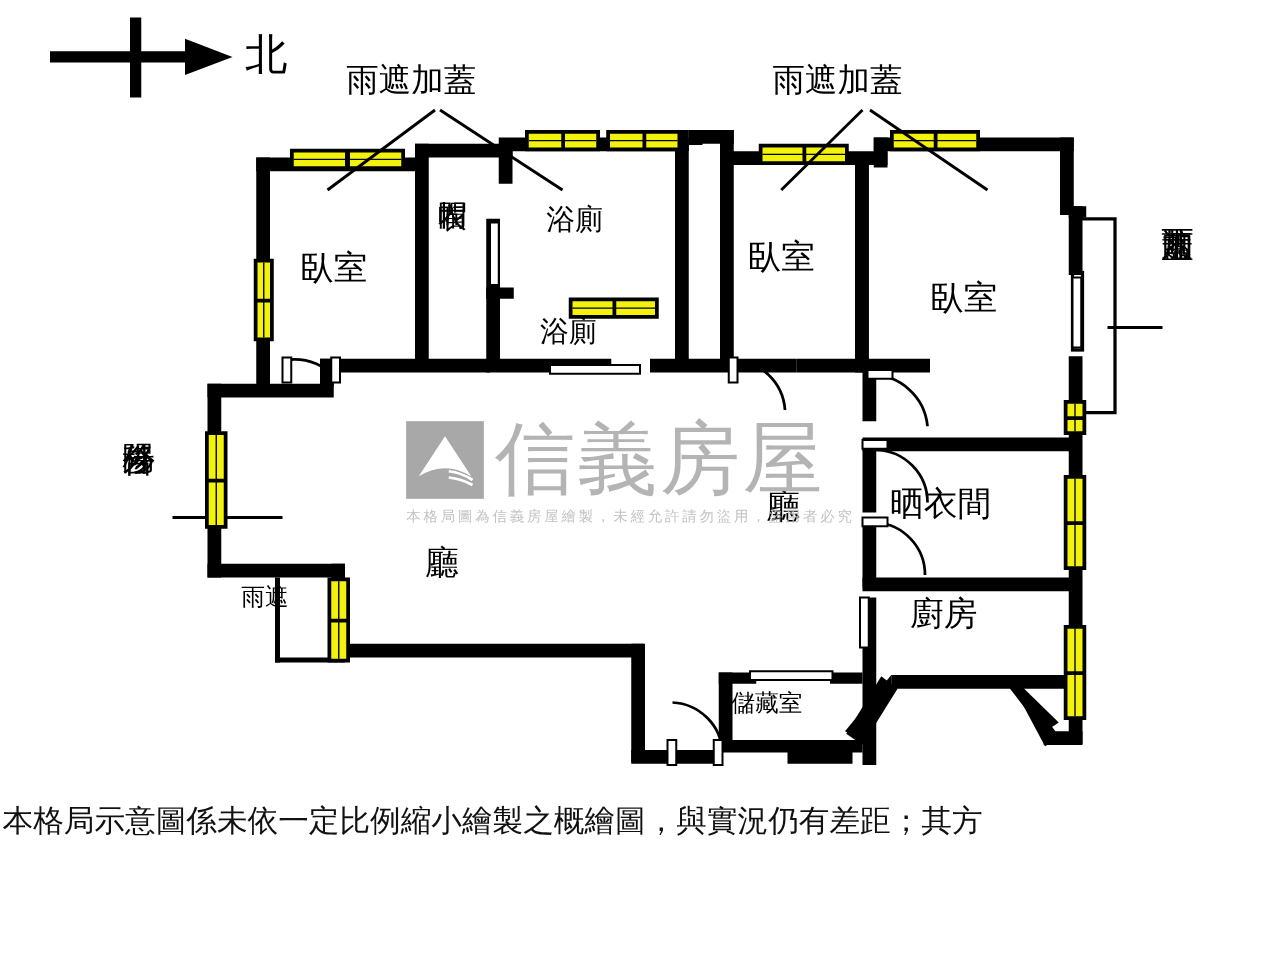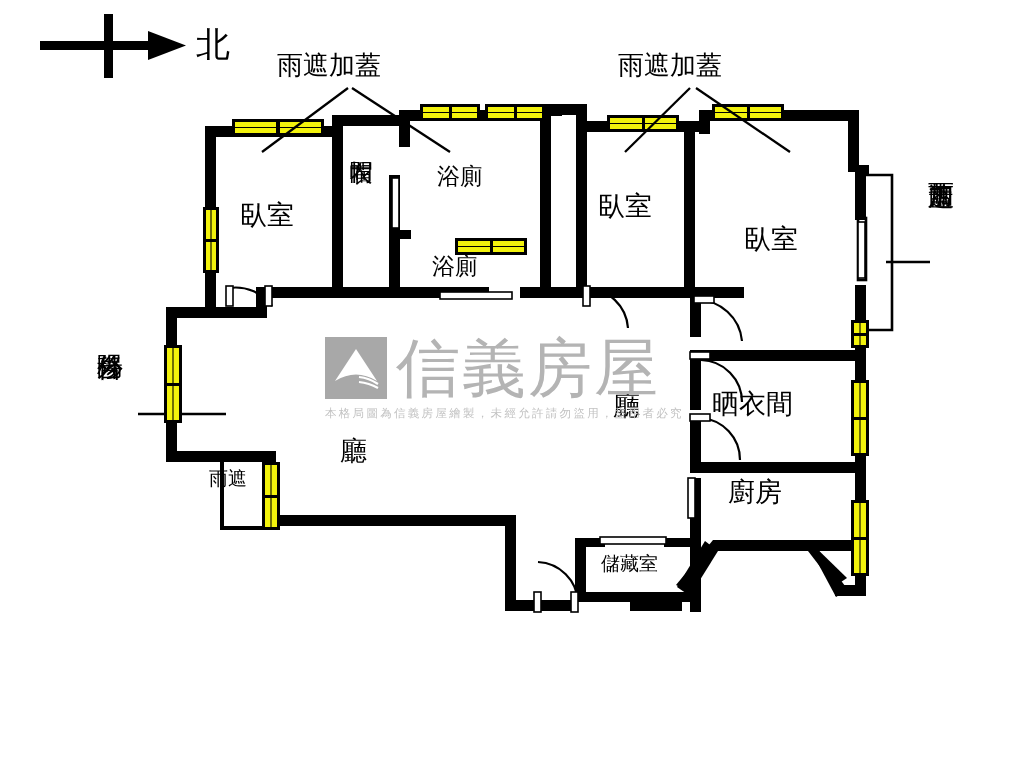--- a/index.html
+++ b/index.html
@@ -19,21 +19,21 @@
     position:absolute;
     font-family:"DejaVu Sans","Liberation Sans",sans-serif;
     color:#000;
     white-space:nowrap;
     line-height:1.0;
     font-weight:400;
     letter-spacing:0px;
   }
   .lbl-room{font-size:27px;}
   .lbl-room-sm{font-size:23px;}
-  .lbl-small{font-size:19px;margin-left:16px;}
+  .lbl-small{font-size:19px;}
   .lbl-annot{font-size:26px;}
   .lbl-north{font-size:34px;}
   .vert{
     writing-mode:vertical-rl;
     text-orientation:upright;
     line-height:1.02;
   }
 
   
   #watermark{
@@ -351,15 +351,16 @@
           <path d="M34 40 Q44 41 53 47" stroke="#ffffff" stroke-width="2.2" fill="none"></path>
           <path d="M34 45 Q44 46 53 51" stroke="#ffffff" stroke-width="2.2" fill="none"></path>
         </svg>
       </div>
       <div id="wm-text">信義房屋</div>
     </div>
     <div id="wm-sub">本格局圖為信義房屋繪製，未經允許請勿盜用，盜用者必究</div>
   </div>
 
   <div id="disclaimer">
+    <p>本格局示意圖係未依一定比例縮小繪製之概繪圖，與實況仍有差距；其方</p>
   </div>
 
 </div>
 
 </body></html>

